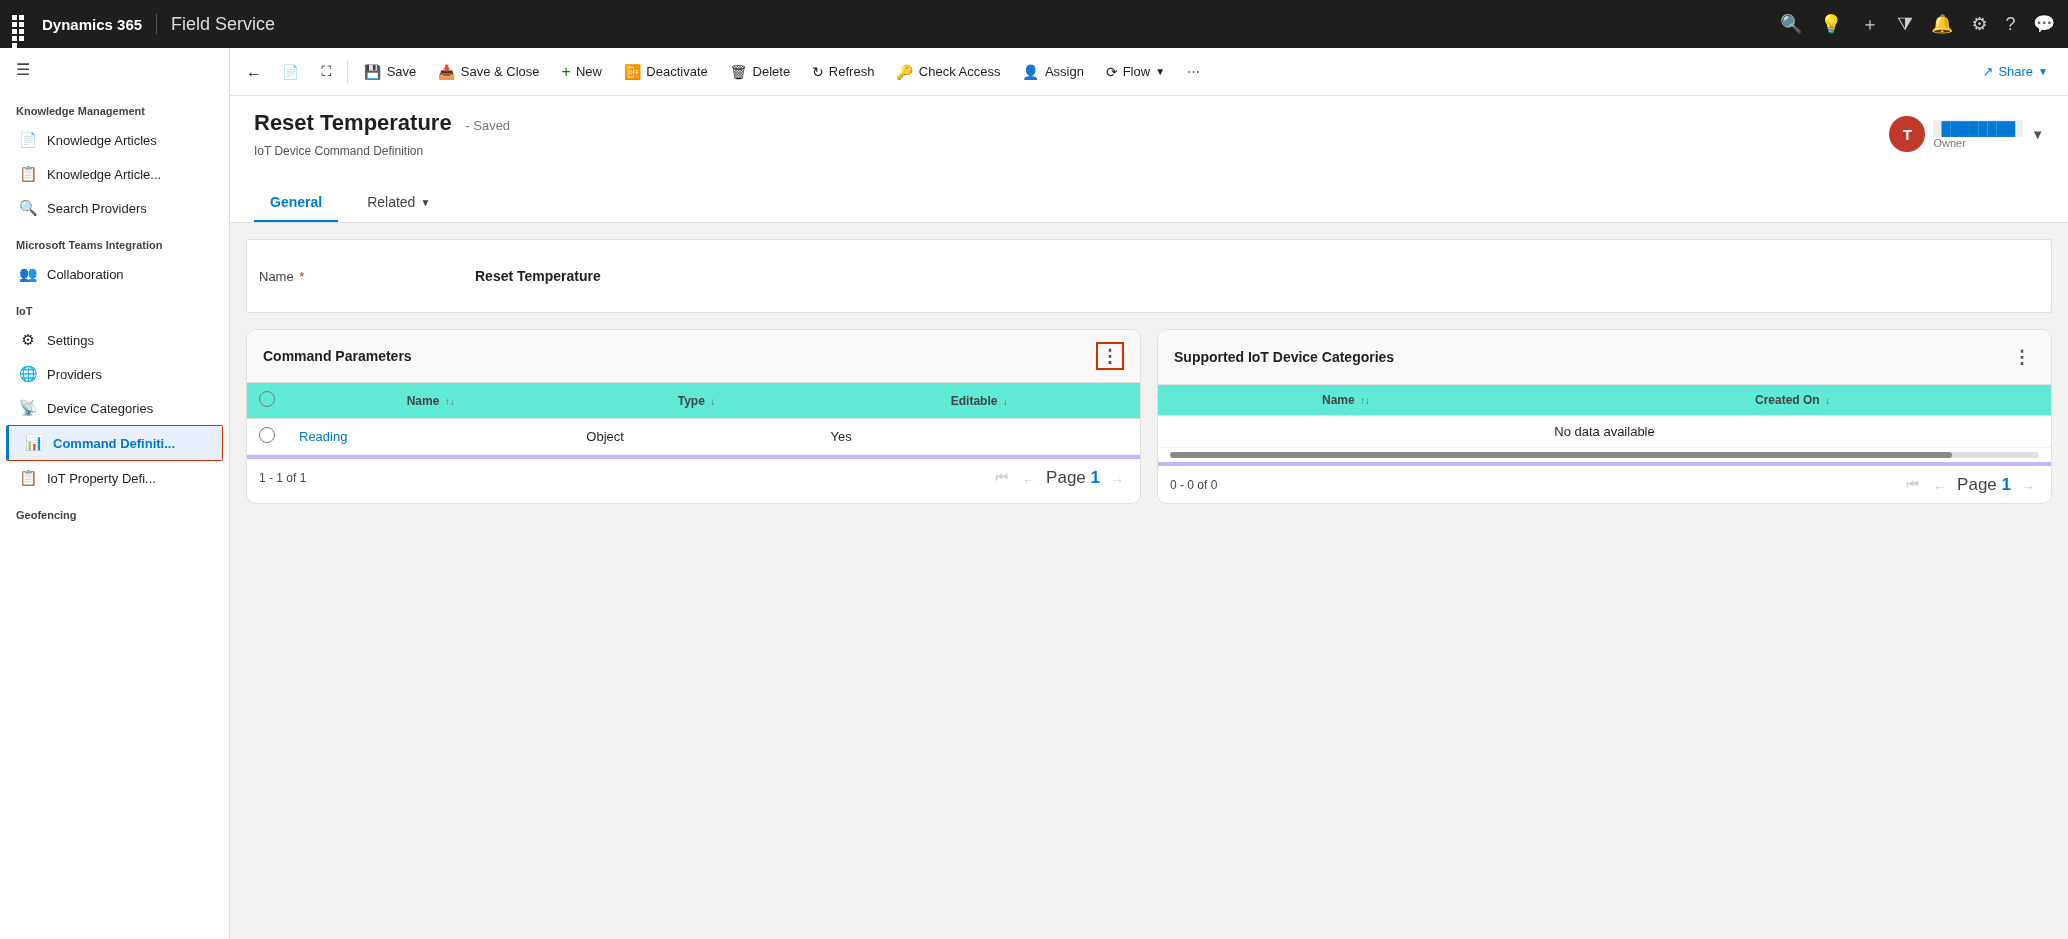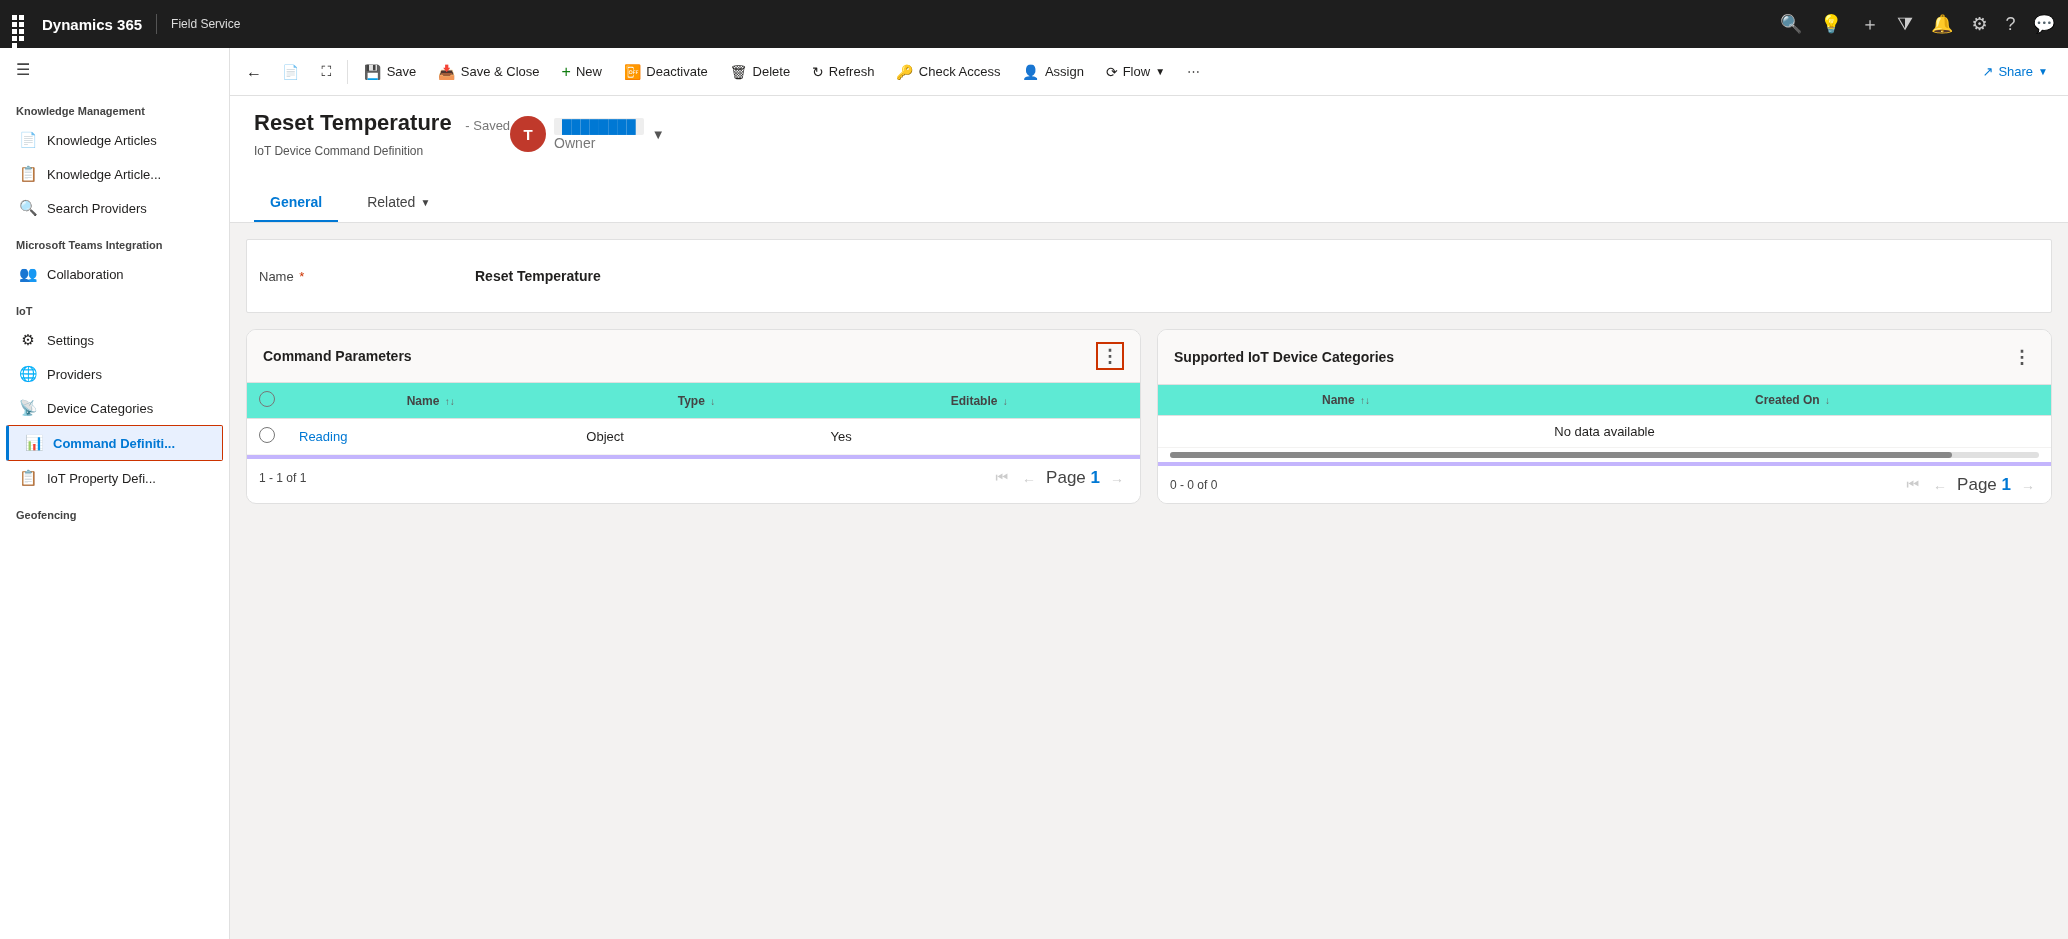--- a/index.html
+++ b/index.html
@@ -14,21 +14,21 @@
       padding: 0 12px;
       gap: 12px;
       color: #fff;
       flex-shrink: 0;
     }
     .topnav-grid-icon { display: flex; gap: 2px; flex-wrap: wrap; width: 18px; height: 18px; cursor: pointer; }
     .topnav-grid-icon span { width: 5px; height: 5px; background: #fff; display: block; }
     .topnav-brand { display: flex; align-items: center; gap: 10px; }
     .topnav-brand .brand-name { font-weight: 700; font-size: 15px; color: #fff; }
     .topnav-divider { width: 1px; height: 20px; background: #555; margin: 0 4px; }
-    .topnav-app { font-size: 12px; color: #ddd; }
+    .topnav-app { font-size: 18px; color: #ddd; }
     .topnav-right { margin-left: auto; display: flex; align-items: center; gap: 18px; color: #ccc; font-size: 18px; }
     .topnav-right span { cursor: pointer; }
 
     
     .app-layout { display: flex; height: calc(100vh - 48px); }
 
     
     .sidebar {
       width: 230px;
       background: #fff;
@@ -125,21 +125,21 @@
     
     .record-header {
       background: #fff;
       padding: 14px 24px 0;
       border-bottom: 1px solid #e0e0e0;
       flex-shrink: 0;
     }
     .record-title-row {
       display: flex;
       align-items: center;
-      justify-content: flex-start;
+      justify-content: space-between;
     }
     .record-title {
       font-size: 22px;
       font-weight: 600;
       color: #201f1e;
     }
     .record-saved {
       font-size: 13px;
       color: #777;
       margin-left: 10px;
@@ -161,21 +161,21 @@
       background: #c0392b;
       color: #fff;
       display: flex;
       align-items: center;
       justify-content: center;
       font-size: 15px;
       font-weight: 600;
     }
     .owner-info { display: flex; flex-direction: column; }
     .owner-name { font-size: 13px; color: #0078d4; font-weight: 500; }
-    .owner-label { font-size: 14px; color: #777; }
+    .owner-label { font-size: 11px; color: #777; }
     .owner-chevron { font-size: 13px; color: #555; cursor: pointer; }
 
     
     .tabs {
       display: flex;
       gap: 13px;
       margin-top: 28px;
     }
     .tab {
       padding: 8px 16px 10px;

